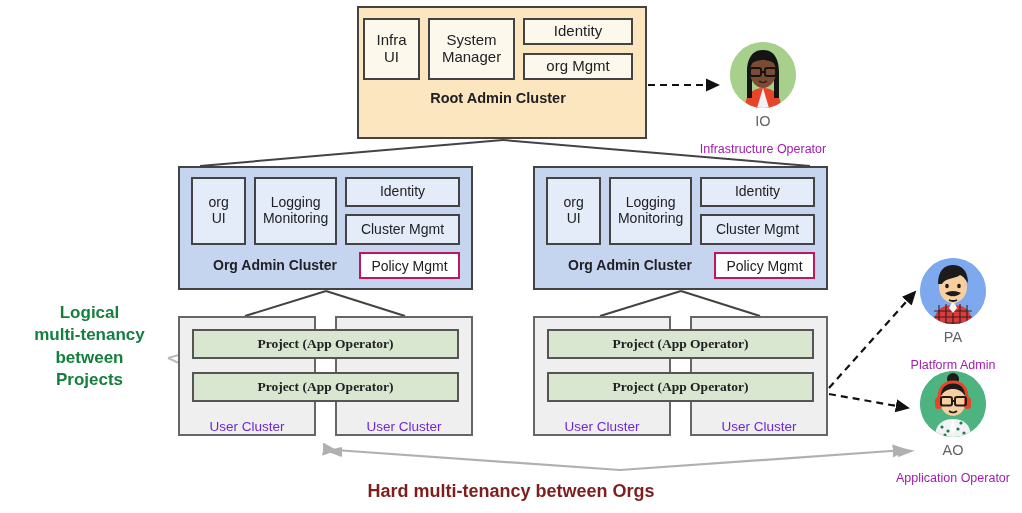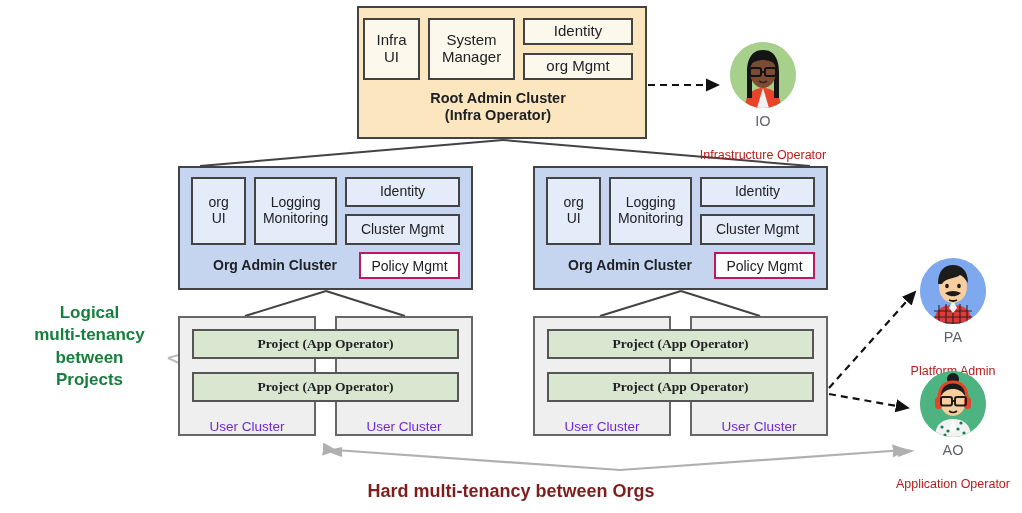--- a/index.html
+++ b/index.html
@@ -105,21 +105,21 @@
   
   .persona { position: absolute; width: 170px; text-align: center; }
   .persona .avatar {
     width: 66px; height: 66px; border-radius: 50%;
     margin: 0 auto; position: relative; overflow: hidden;
   }
   .persona .abbr {
     font-size: 14.5px; color: #5f6368; margin-top: 5px;
   }
   .persona .full {
-    font-size: 12.5px; color: #b91c1c; margin-top: 19px;
+    font-size: 12.5px; color: #a21caf; margin-top: 13px;
   }
   #persona-io { left: 678px; top: 42px; }
   #persona-pa { left: 868px; top: 258px; }
   #persona-ao { left: 868px; top: 371px; }
 
   
   #logical-label {
     position: absolute; left: 12px; top: 302px; width: 155px;
     text-align: center; font-size: 17px; font-weight: bold;
     color: #15803d; line-height: 1.32;
@@ -176,21 +176,20 @@
       <div class="cell" style="width:104px;height:62px;">
         <span>System<br>Manager</span>
       </div>
       <div class="stack">
         <div class="cell" style="width:110px;height:27px;">Identity</div>
         <div class="cell" style="width:110px;height:27px;">org Mgmt</div>
       </div>
     </div>
     <div class="caption">
       <div>Root Admin Cluster</div>
-      <div>(Infra Operator)</div>
     </div>
   </div>
 
   <div class="cluster org-admin" id="org-admin-left">
     <div class="row">
       <div class="cell" style="width:60px;height:68px;">
         <span>org<br>UI</span>
       </div>
       <div class="cell" style="width:90px;height:68px;">
         <span>Logging<br>Monitoring</span>

